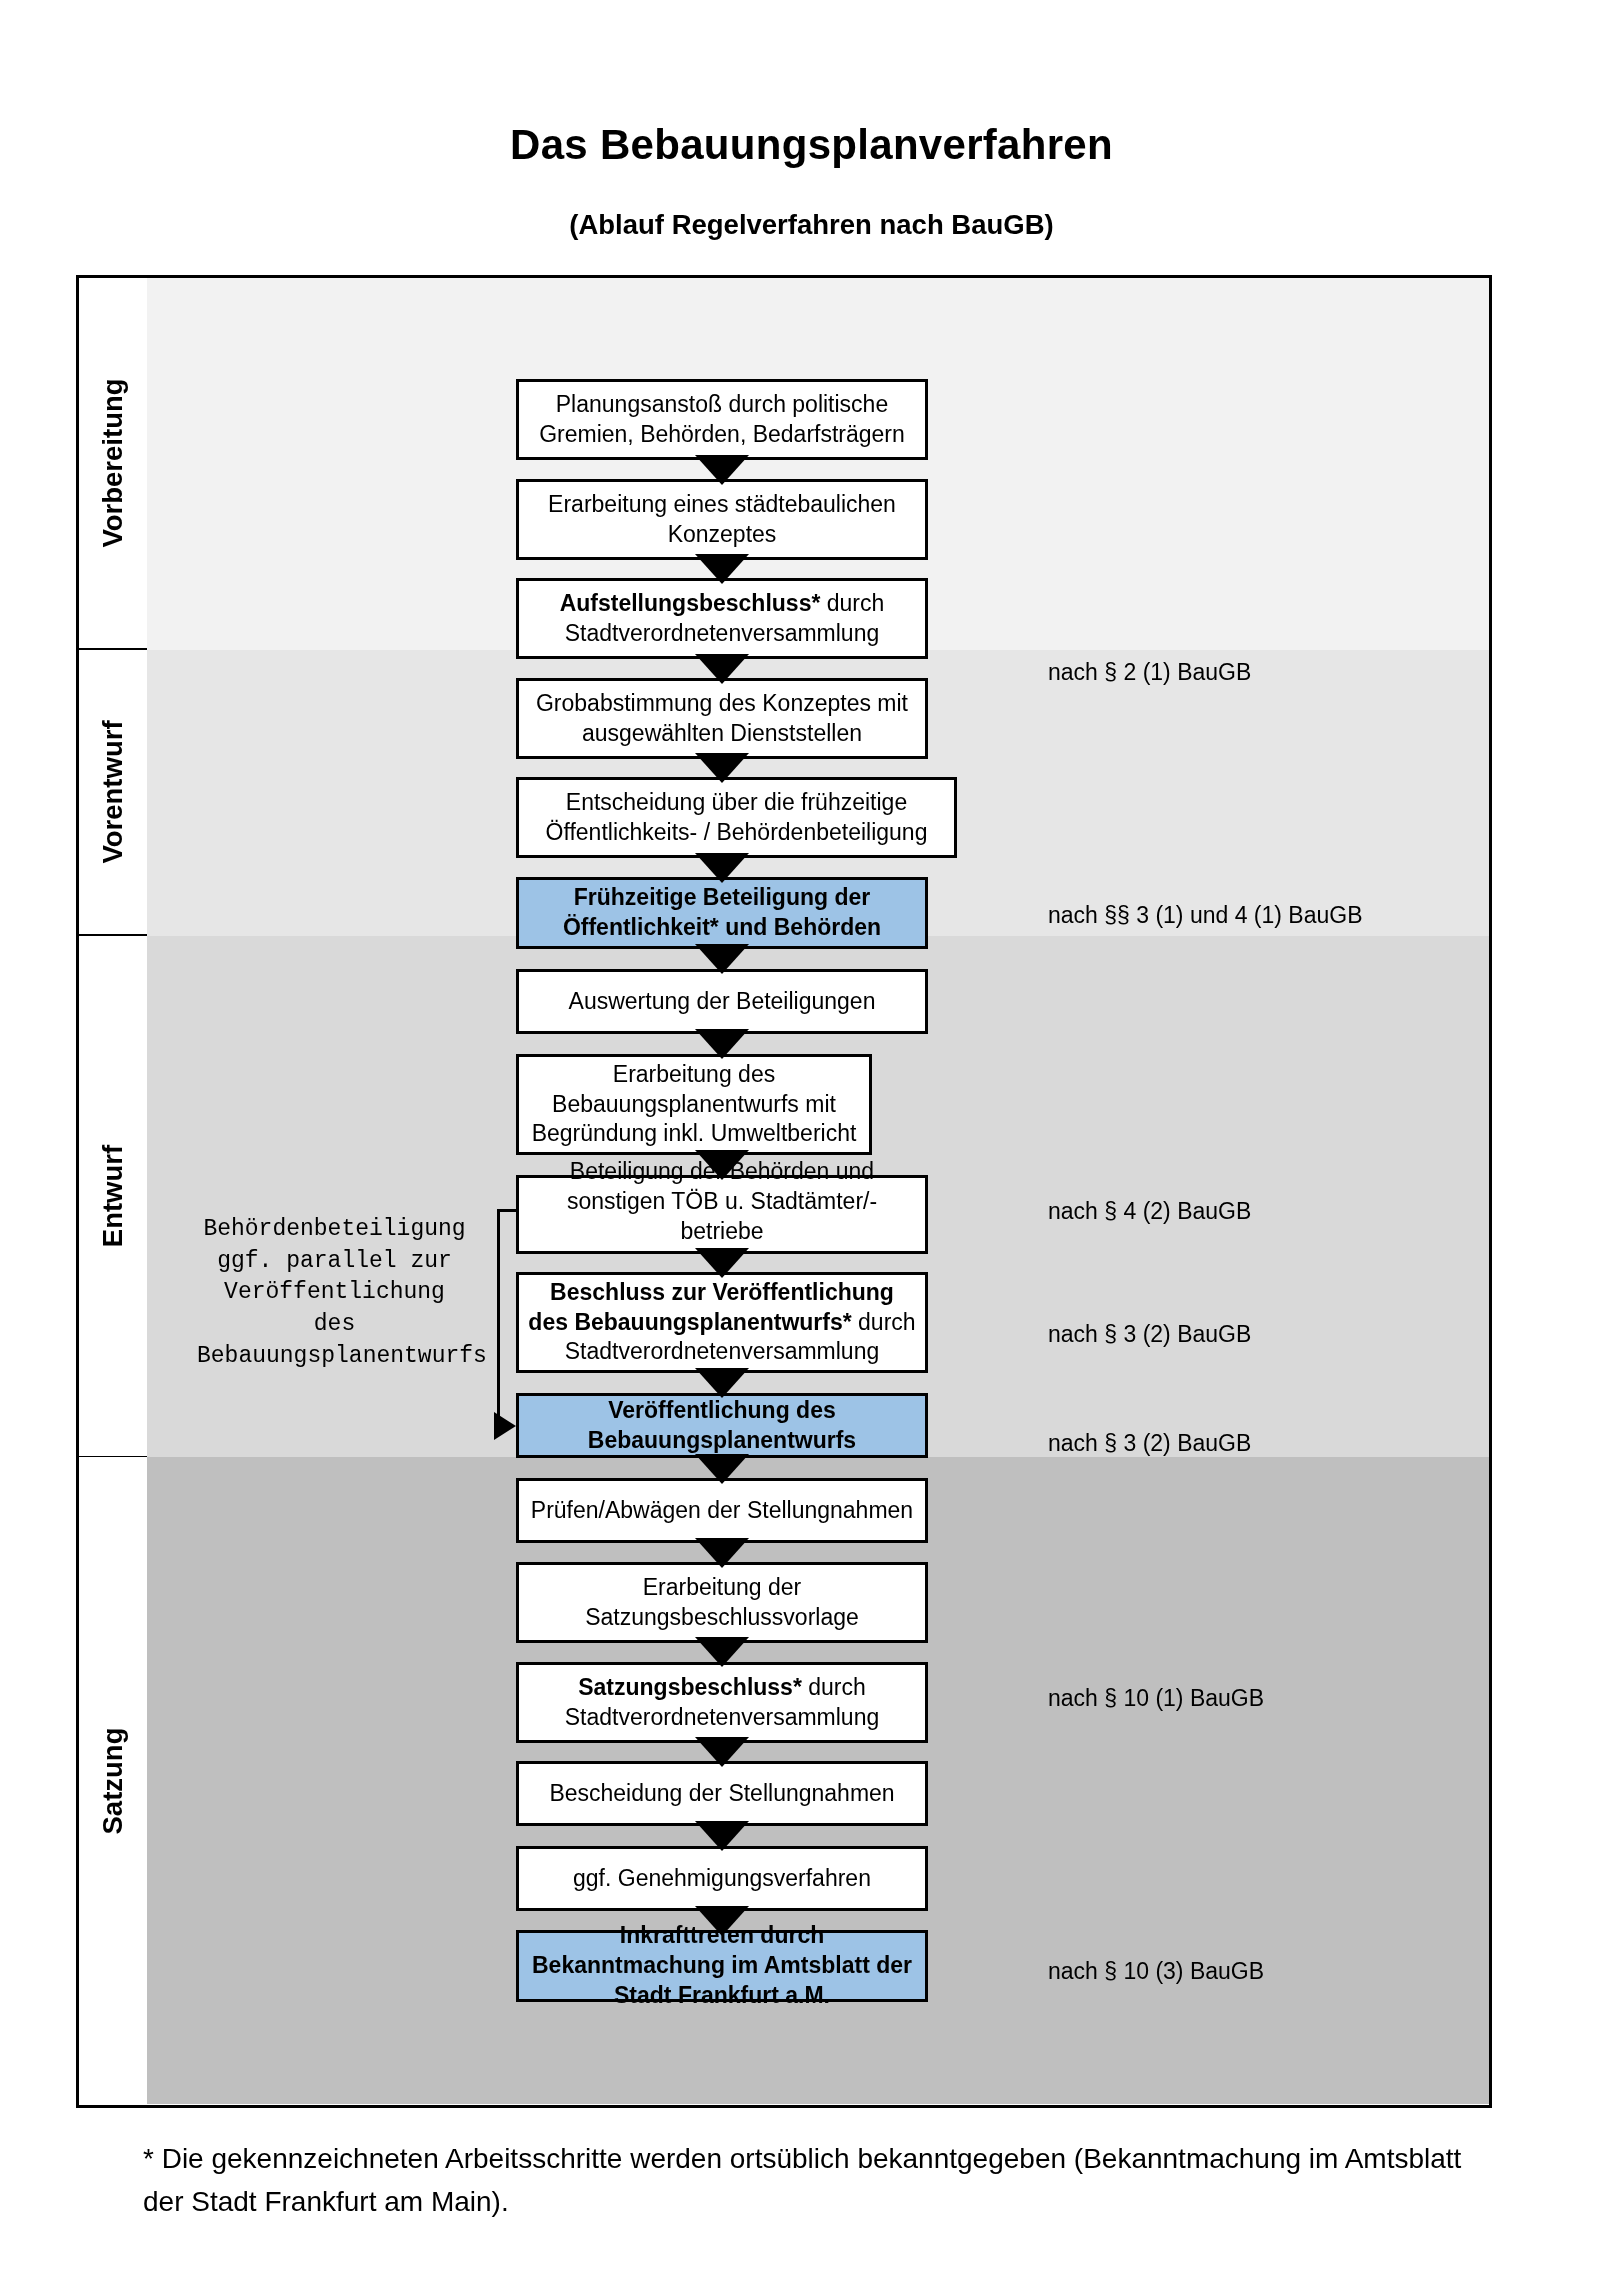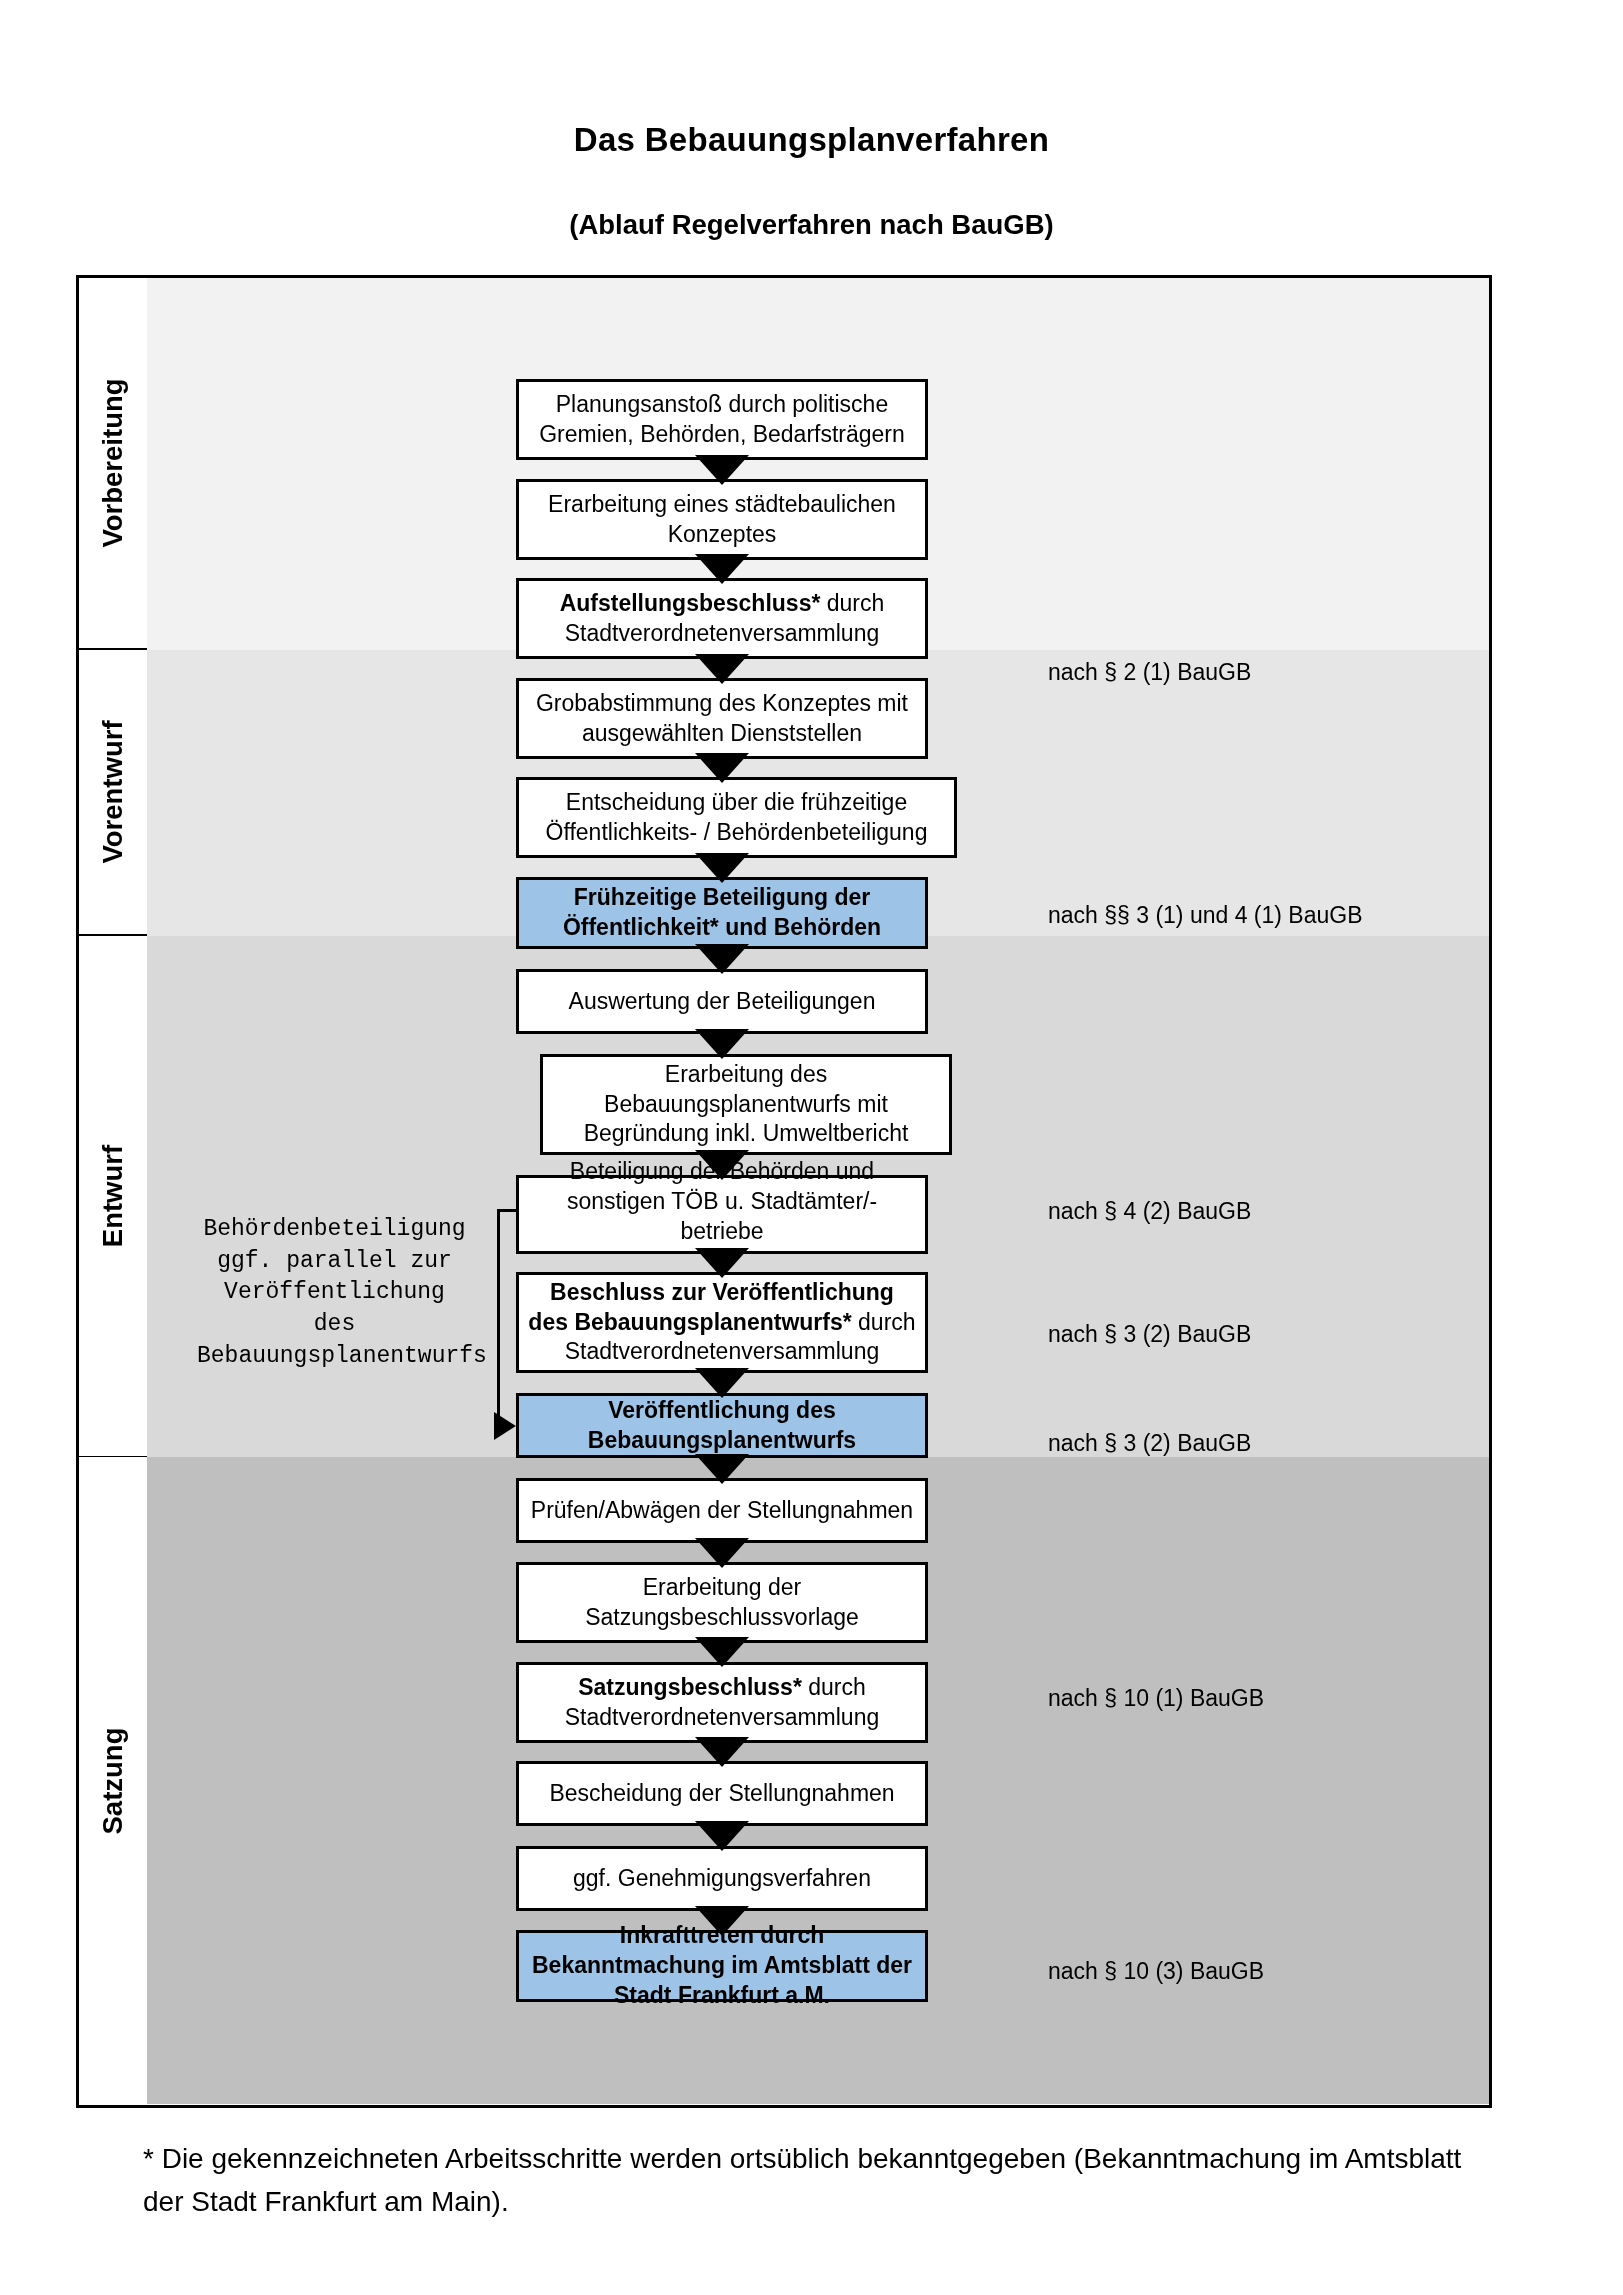--- a/index.html
+++ b/index.html
@@ -8,21 +8,21 @@
     background:#ffffff;
     font-family:"Liberation Sans", sans-serif;
     color:#000000;
     -webkit-font-smoothing:antialiased;
   }
   .page{position:relative;width:1623px;height:2295px;overflow:hidden;}
 
   
   .doc-title{
     position:absolute;left:0;top:121px;width:1623px;
-    text-align:center;font-size:33px;font-weight:bold;letter-spacing:0.3px;
+    text-align:center;font-size:42px;font-weight:bold;letter-spacing:0.3px;
   }
   .doc-subtitle{
     position:absolute;left:0;top:209px;width:1623px;
     text-align:center;font-size:27.5px;font-weight:bold;
   }
 
   
   .frame{
     position:absolute;left:76px;top:275px;
     width:1416px;height:1833px;
@@ -175,21 +175,21 @@
         </div>
         <div class="arrow" style="left: 616px; top: 575px;"></div>
         <div class="fbox blue" style="left: 437px; top: 599px; width: 412px; height: 72px;">
           <div>Frühzeitige Beteiligung der Öffentlichkeit* und Behörden</div>
         </div>
         <div class="arrow" style="left: 616px; top: 666px;"></div>
         <div class="fbox" style="left: 437px; top: 691px; width: 412px; height: 65px;">
           <div>Auswertung der Beteiligungen</div>
         </div>
         <div class="arrow" style="left: 616px; top: 751px;"></div>
-        <div class="fbox" style="left: 437px; top: 776px; width: 412px; height: 101px; margin-left: 24px;">
+        <div class="fbox" style="left: 437px; top: 776px; width: 356px; height: 101px;">
           <div>Erarbeitung des Bebauungsplanentwurfs mit Begründung inkl. Umweltbericht</div>
         </div>
         <div class="arrow" style="left: 616px; top: 872px;"></div>
         <div class="fbox" style="left: 437px; top: 897px; width: 412px; height: 79px; align-items: flex-end;">
           <div>Beteiligung der Behörden und sonstigen TÖB u. Stadtämter/-betriebe</div>
         </div>
         <div class="arrow" style="left: 616px; top: 970px;"></div>
         <div class="fbox" style="left: 437px; top: 994px; width: 412px; height: 101px;">
           <div><b>Beschluss zur Veröffentlichung des Bebauungsplanentwurfs*</b> durch Stadtverordnetenversammlung</div>
         </div>

